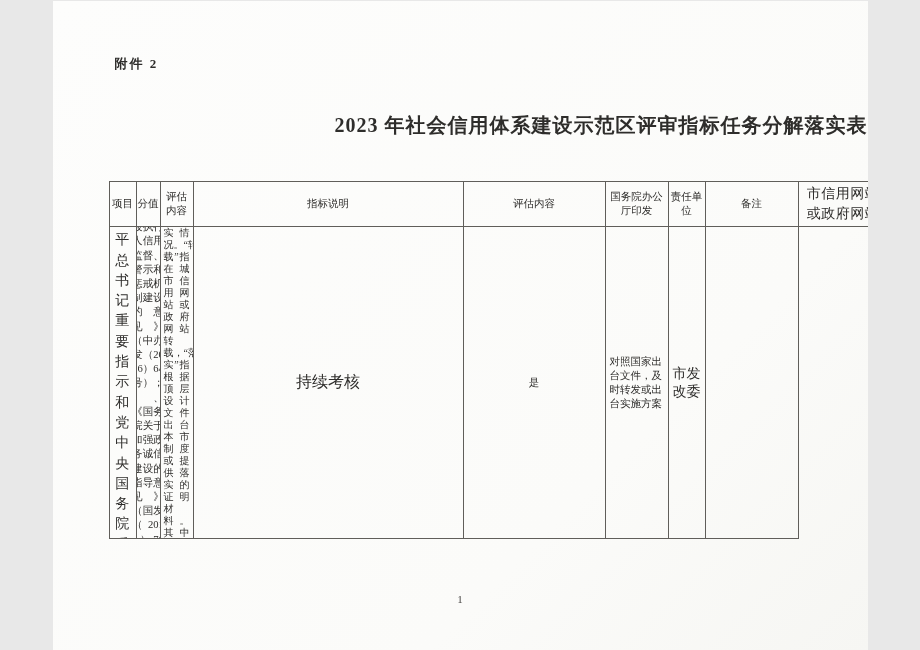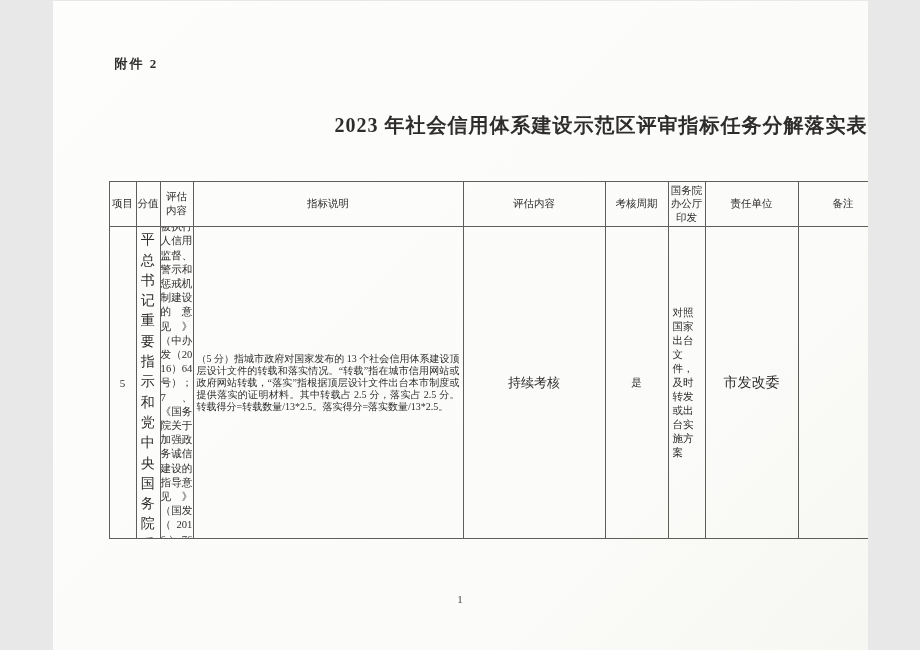--- a/index.html
+++ b/index.html
@@ -39,21 +39,21 @@
   .score { font-size:11px; }
   .txt-block {
     display:block; text-align:justify; font-size:10.6px; line-height:14.2px;
     padding:2px 3px 0 3px; word-break:break-all;
   }
   .mid-just {
     font-size:10px; line-height:12px; text-align:justify;
     padding:0 3px; word-break:break-all;
   }
   .mid-just .inner, .path .inner { display:block; width:100%; }
-  .cycle { font-size:13px; }
+  .cycle { font-size:16px; }
   .yesno { font-size:10.5px; }
   .path {
     font-size:10.5px; line-height:14px; text-align:left;
     justify-content:flex-end; padding:0 4px; word-break:break-all;
   }
   .unit { font-size:14px; }
   .pagenum {
     position:absolute; left:0; top:592px; width:100%;
     text-align:center; font-size:11px; color:#4a4947;
   }
@@ -67,21 +67,20 @@
 
   <div class="title">2023 年社会信用体系建设示范区评审指标任务分解落实表</div>
 
   <div class="tbl">
 
     <div class="cell hd">项目</div>
     <div class="cell hd">分值</div>
     <div class="cell hd">评估内容</div>
     <div class="cell hd">指标说明</div>
     <div class="cell hd">评估内容</div>
-    <div class="cell hd">考核周期</div>
     <div class="cell hd">国务院办公厅印发</div>
     <div class="cell hd">责任单位</div>
     <div class="cell hd">备注</div>
 
     <div class="cell wrap-narrow">一、指在城市信用网站或政府网站转载</div>
     <div class="cell score">5</div>
     <div class="cell wrap-narrow">贯彻落实习近平总书记重要指示和党中央国务院重要文件精神</div>
     <div class="cell">
         <span class="txt-block">指城市政府对国家发布的 13 个社会信用体系建设顶层设计文件的转载和落实情况。13 个制度文件如下：1、《国家发展改革委人民银行中央编办关于在行政管理事项中使用信用记录和信用报告的若干意见的通知》（发改财金（2013）920 号）；2、《国务院关于印发社会信用体系建设规划纲要（2014—2020 年）的通知》（国发（2014）21 号）；3、《法人和其他组织统一社会信用代码制度建设总体方案》（国发（2015）33 号）；4、《国务院办公厅关于运用大数据加强对市场主体服务和监管的若干意见》（国办发（2015）51 号）；5、《国务院关于建立完善守信联合激励和失信联合惩戒制度加快推进社会诚信建设的指导意见》（国发（2016）33 号）；6、《关于加快推进失信被执行人信用监督、警示和惩戒机制建设的意见》（中办发（2016）64 号）；7、《国务院关于加强政务诚信建设的指导意见》（国发（2016）76 号）；8、《国务院办公厅关于加强个人诚信体系建设的指导意见》（国办发（2016）98 号）；9、《关于全面加强电子商务领域诚信建设的指导意见》（发改财金（2016）2794 号）；10、《国务院办公厅关于加快推进社会信用体系建设构建以信用为基础的新型监管机制的指导意见》（国办发（2019）35 号）；11、《国务院办公厅关于进一步完善失信约束制度构建诚信建设长效机制的指导意见》（国办发（2020）49 号）；12、《国务院办公厅关于印发加强信用信息共享应用促进中小微企业融资实施方案的通知》（国办发（2021）52 号）；13、《中共中央办公厅 国务院办公厅印发&lt;关于推进社会信用体系建设高质量发展促进形成新发展格局的意见&gt;的通知》（中办发（2022）25 号）</span>
       </div>

